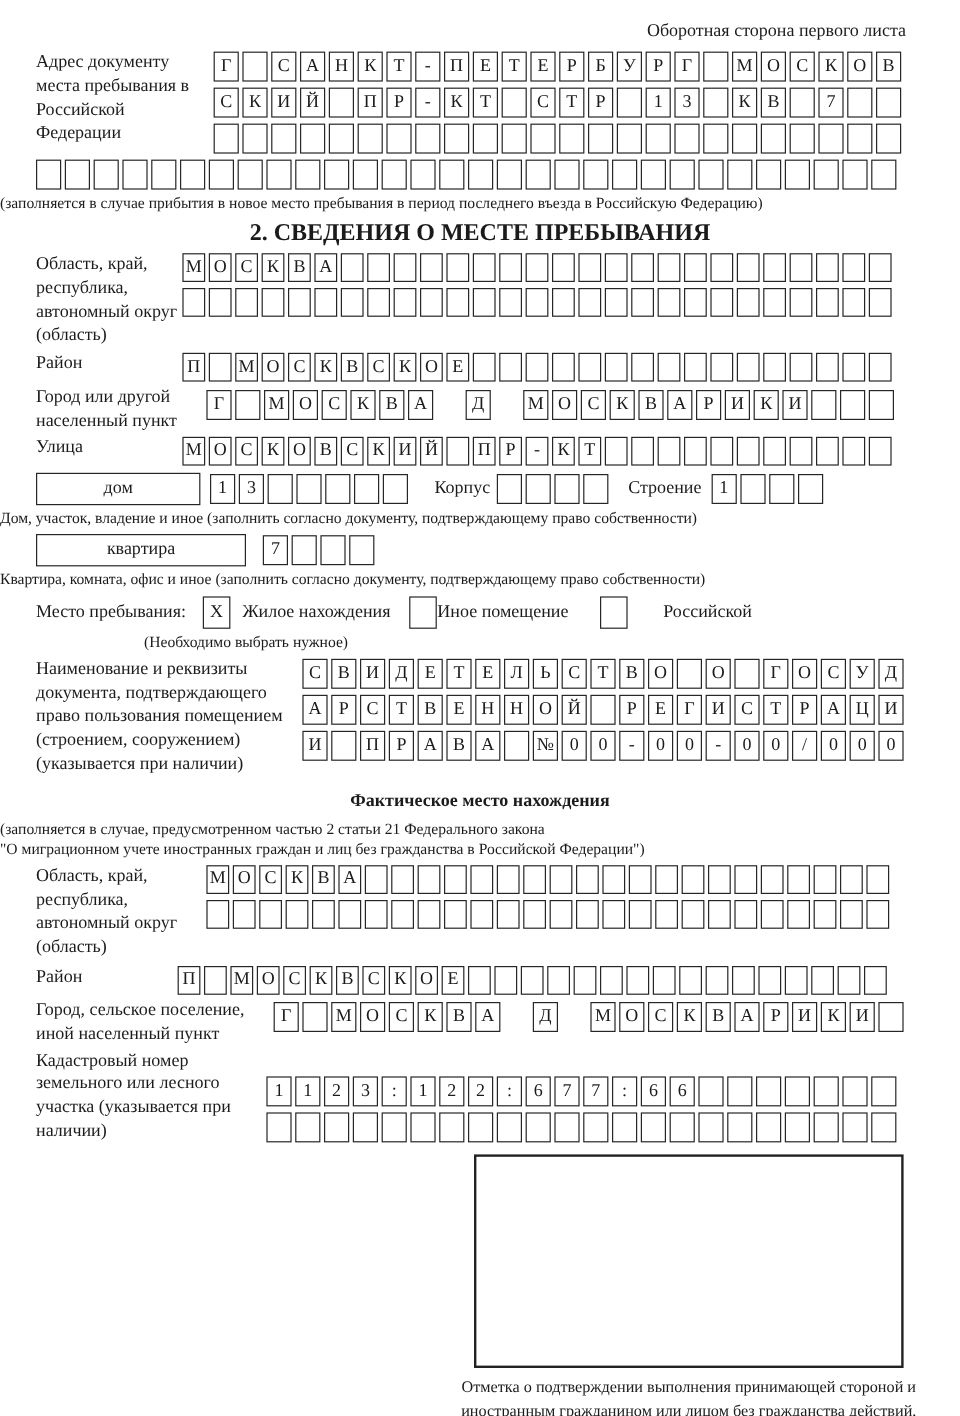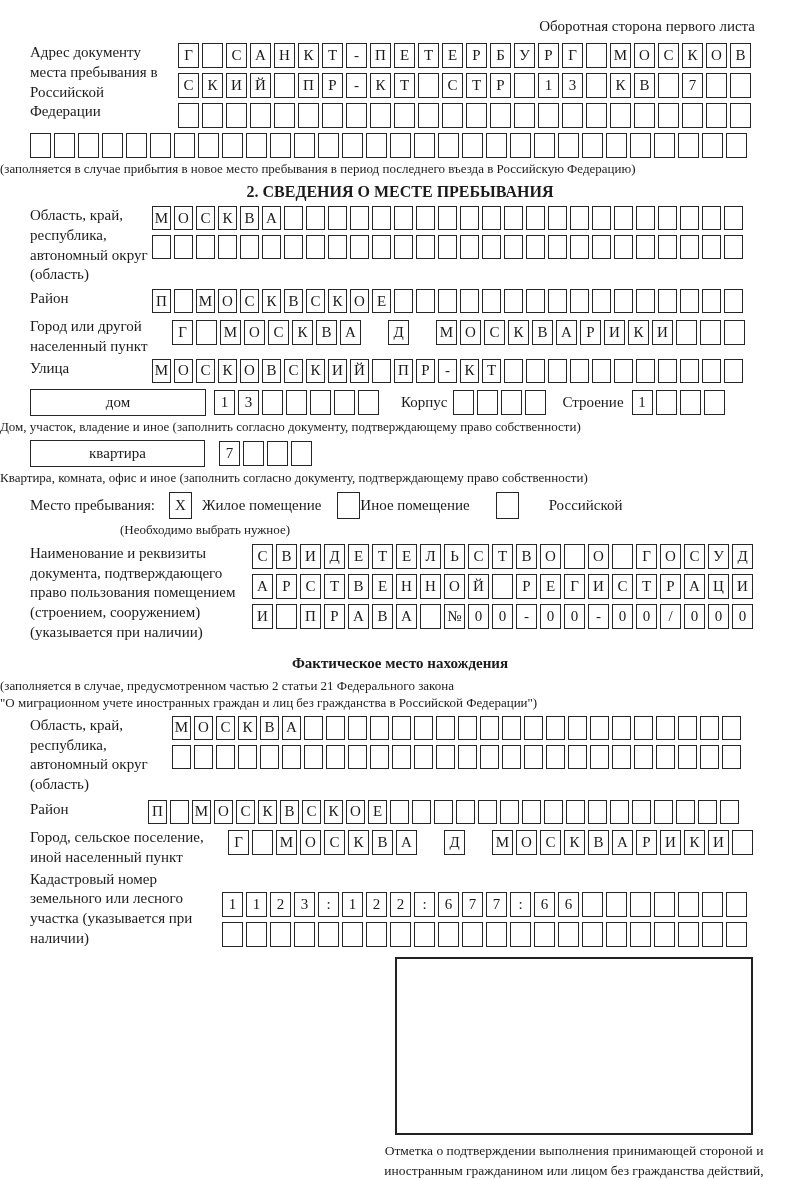--- a/index.html
+++ b/index.html
@@ -18,21 +18,21 @@
   .boxrow .box{
     flex:none;box-sizing:border-box;width:21px;height:25px;
     border:1.7px solid #262626;display:flex;align-items:center;justify-content:center;
     font-size:15px;line-height:1;background:#fff;
   }
   .boxrow .gapcell{ flex:none;width:21px;height:25px; }
   .boxrow.narrow .box{ width:19px;height:24px; }
   .rowstack{ display:flex;flex-direction:column;gap:5px; }
 
   .caption{ font-size:13px;margin-top:3px; }
-  .sec-title{ text-align:center;font-weight:bold;font-size:16px;margin:6px 0 5px 0; }
+  .sec-title{ text-align:center;font-weight:bold;font-size:20px;margin:6px 0 5px 0; }
   .sub-title{ text-align:center;font-weight:bold;font-size:15px;margin:12px 0 6px 0; }
 
   .widefield{
     box-sizing:border-box;border:1.8px solid #262626;height:27px;
     display:flex;align-items:center;justify-content:center;font-size:15px;flex:none;background:#fff;
   }
   .inline-label{ font-size:15px;line-height:27px;flex:none; }
 
   .ckbox{
     flex:none;box-sizing:border-box;width:23px;height:27px;border:1.7px solid #262626;
@@ -330,21 +330,21 @@
       <span class="box"></span>
       <span class="box"></span>
       <span class="box"></span>
       <span class="box"></span>
       <span class="box"></span>
       <span class="box"></span>
     </div>
 </div>
 
 <div class="line mt6">
-  <div class="widefield" style="width:176px;margin-right:8px;">дом</div>
+  <div class="widefield" style="width:137px;margin-right:8px;">дом</div>
   <div class="boxrow" style="margin-top:1px;">
       <span class="box">1</span>
       <span class="box">3</span>
       <span class="box"></span>
       <span class="box"></span>
       <span class="box"></span>
       <span class="box"></span>
       <span class="box"></span>
     </div>
   <div class="inline-label" style="margin:0 6px 0 22px;">Корпус</div>
@@ -371,21 +371,21 @@
       <span class="box"></span>
       <span class="box"></span>
       <span class="box"></span>
     </div>
 </div>
 <div class="caption">Квартира, комната, офис и иное (заполнить согласно документу, подтверждающему право собственности)</div>
 
 <div class="line mt6" style="align-items:center;">
   <div class="inline-label">Место пребывания:</div>
   <div class="ckbox" style="margin-left:14px;">X</div>
-  <div class="inline-label" style="margin-left:10px;">Жилое помещение</div>
+  <div class="inline-label" style="margin-left:10px;">Жилое нахождения</div>
   <div class="ckbox" style="margin-left:16px;"></div>
   <div class="inline-label" style="">Иное помещение</div>
   <div class="ckbox" style="margin-left:26px;"></div>
   <div class="inline-label" style="margin-left:30px;">Российской</div>
 </div>
 <div class="caption" style="width:440px;margin-left:120px;">(Необходимо выбрать нужное)</div>
 
 <div class="line mt6">
   <div class="lbl" style="width:222px;">Наименование и реквизиты документа, подтверждающего право пользования помещением (строением, сооружением) (указывается при наличии)</div>
   <div class="rowstack">

